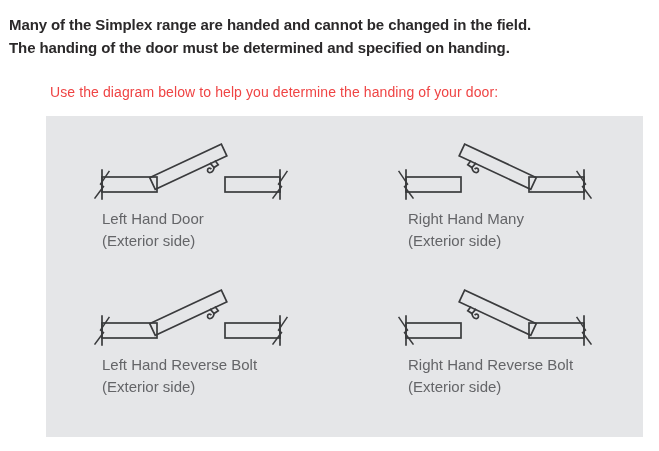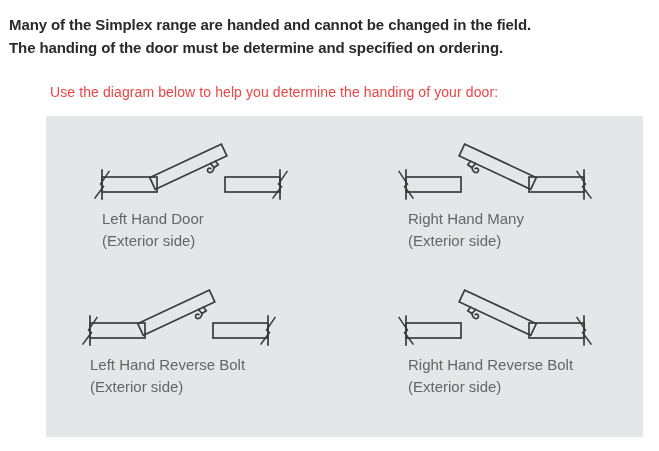--- a/index.html
+++ b/index.html
@@ -16,21 +16,21 @@
     position:absolute;left:50px;top:84px;
     font-size:14px;color:#ef4444;letter-spacing:0.1px;
   }
   .panel{
     position:absolute;left:46px;top:116px;width:597px;height:321px;
     background:#e5e6e8;
   }
   .cell{position:absolute;width:280px;height:140px;}
   .cell-tl{left:44px;top:12px;}
   .cell-tr{left:350px;top:12px;}
-  .cell-bl{left:32px;top:158px;}
+  .cell-bl{left:44px;top:158px;}
   .cell-br{left:350px;top:158px;}
   .diagram{position:absolute;left:0;top:0;width:200px;height:80px;display:block;}
   .label{
     position:absolute;left:12px;top:80px;
     font-size:15px;line-height:22px;color:#646568;white-space:nowrap;
   }
   .hidden-defs{position:absolute;width:0;height:0;overflow:hidden;}
 </style>
 </head>
 <body>
@@ -55,21 +55,21 @@
         <path d="M 61.5,-0.5 L 63,4.6 L 68,3.8 L 67,-0.5"></path>
 
         <path d="M 63,4.6 C 59.5,9.8 54.5,7.4 56,4.2 C 56.8,2.5 59,2.6 59.6,4.2"></path>
       </g>
     </g>
   </defs>
 </svg>
 
 <div class="heading">
   <div>Many of the Simplex range are handed and cannot be changed in the field.</div>
-  <div>The handing of the door must be determine and specified on ordering.</div>
+  <div>The handing of the door must be determined and specified on handing.</div>
 </div>
 
 <div class="instruction">Use the diagram below to help you determine the handing of your door:</div>
 
 <div class="panel">
 
   <div class="cell cell-tl">
     <svg class="diagram" viewBox="0 0 200 80">
       <use href="#door-g"></use>
     </svg>

